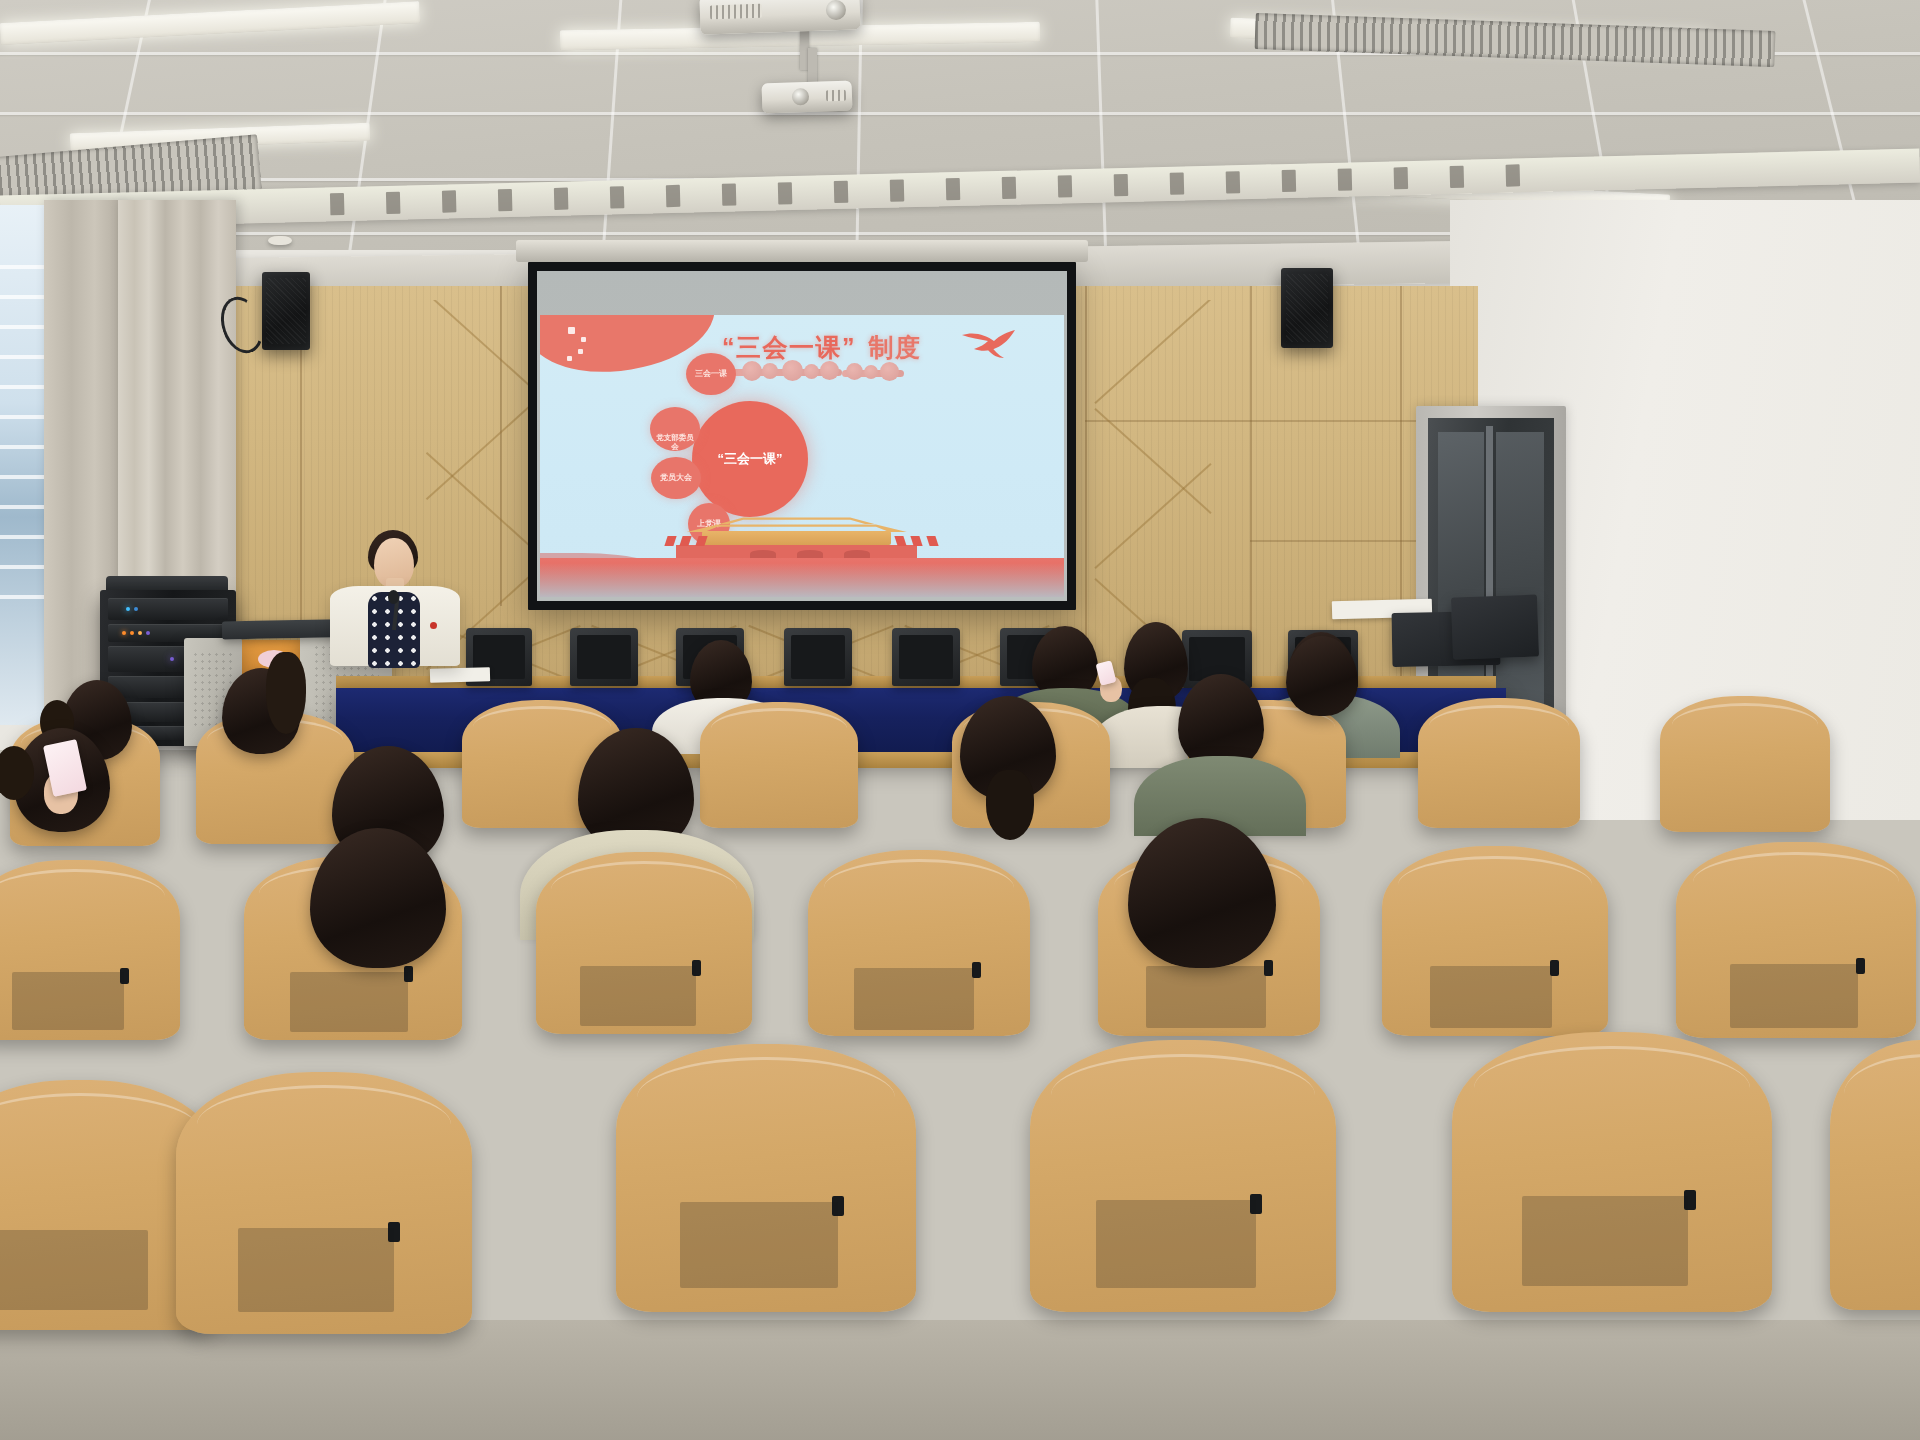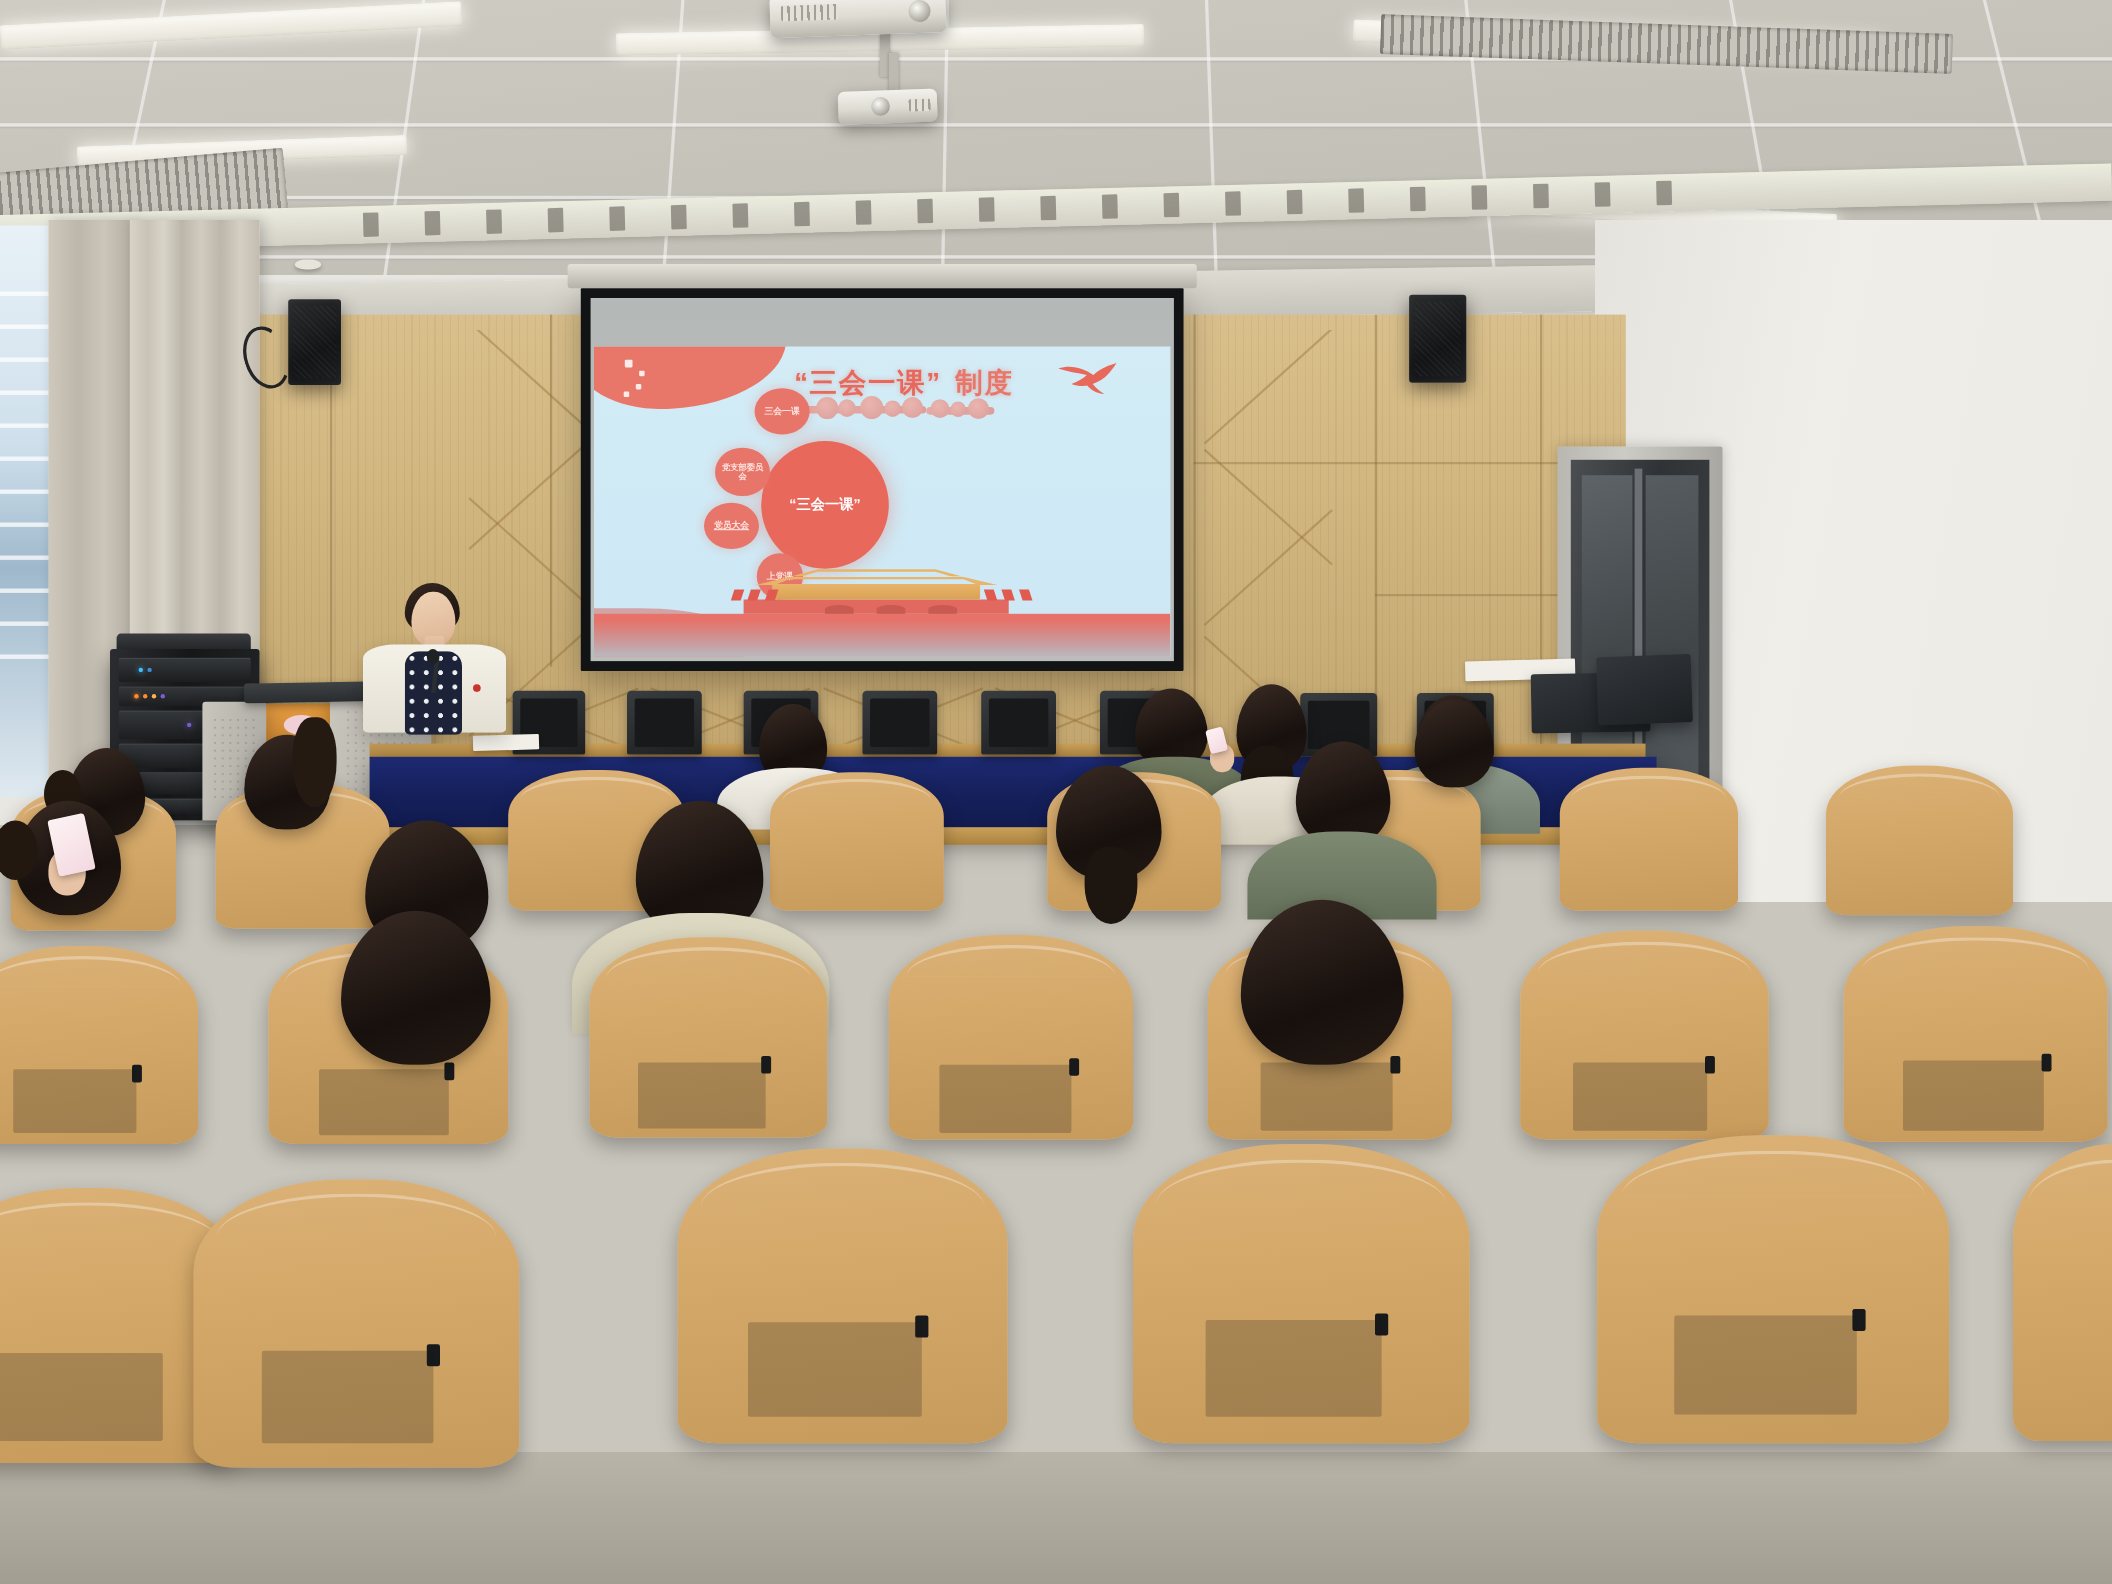--- a/index.html
+++ b/index.html
@@ -405,24 +405,24 @@
             <path d="M30 18 C34 23 38 28 44 31 C38 31 32 28 28 23 Z" fill="#e8695c"></path>
           </svg>
         </div>
 
         <div class="bub core" style="left:152px;top:86px;width:116px;height:116px;font-size:13px;">
           <span>“三会一课”</span>
         </div>
         <div class="bub" style="left:146px;top:38px;width:42px;height:42px;font-size:8px;padding:0 4px;">
           <span>三会一课</span>
         </div>
-        <div class="bub" style="left:110px;top:92px;width:44px;height:44px;font-size:7.5px;padding:0 3px;">
+        <div class="bub" style="left:110px;top:92px;width:44px;height:44px;font-size:7.5px;padding:0 3px;align-items:flex-end;">
           <span>党支部委员会</span>
         </div>
-        <div class="bub" style="left:100px;top:142px;width:42px;height:42px;font-size:8px;padding:0 4px;text-decoration:underline;">
+        <div class="bub" style="left:111px;top:142px;width:42px;height:42px;font-size:8px;padding:0 4px;">
           <span>党员大会</span>
         </div>
         <div class="bub" style="left:148px;top:188px;width:42px;height:42px;font-size:8px;">
           <span>上党课</span>
         </div>
 
 
         <div class="tiananmen">
           <div class="tm-hill" style="left:-4%;width:30%;height:52%;
                border-radius:0 60% 0 0;background:#d8605a;opacity:.5;"></div>

